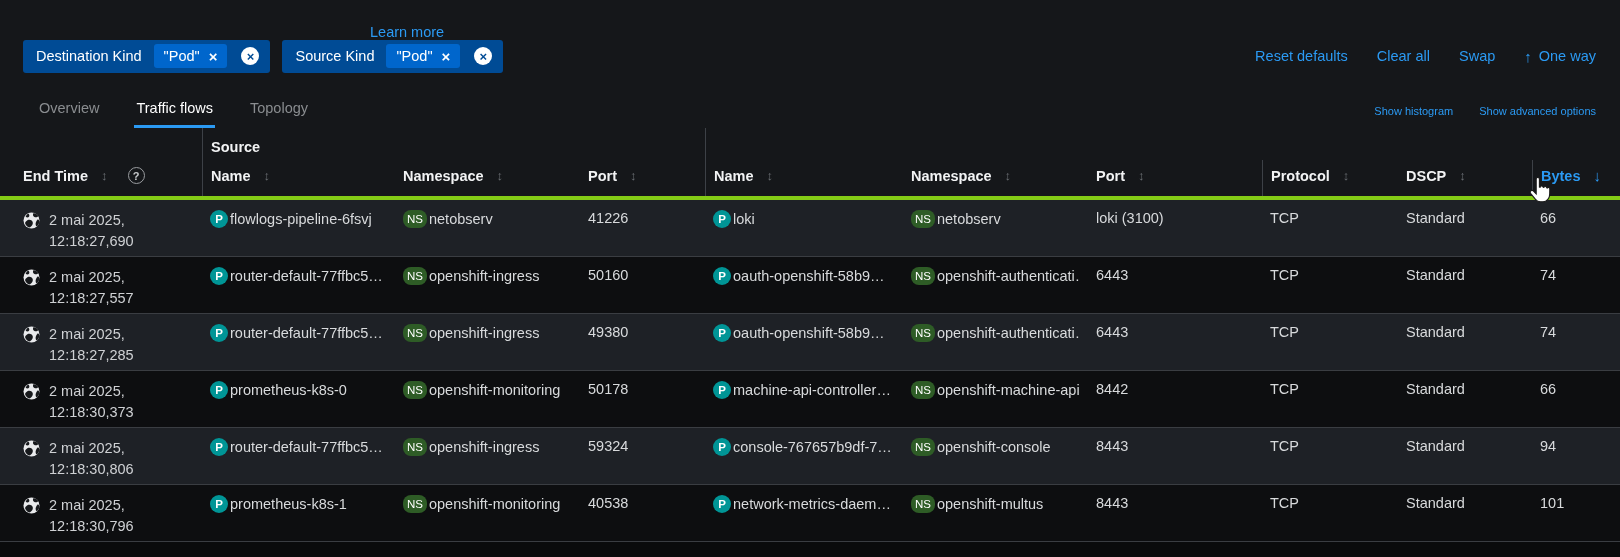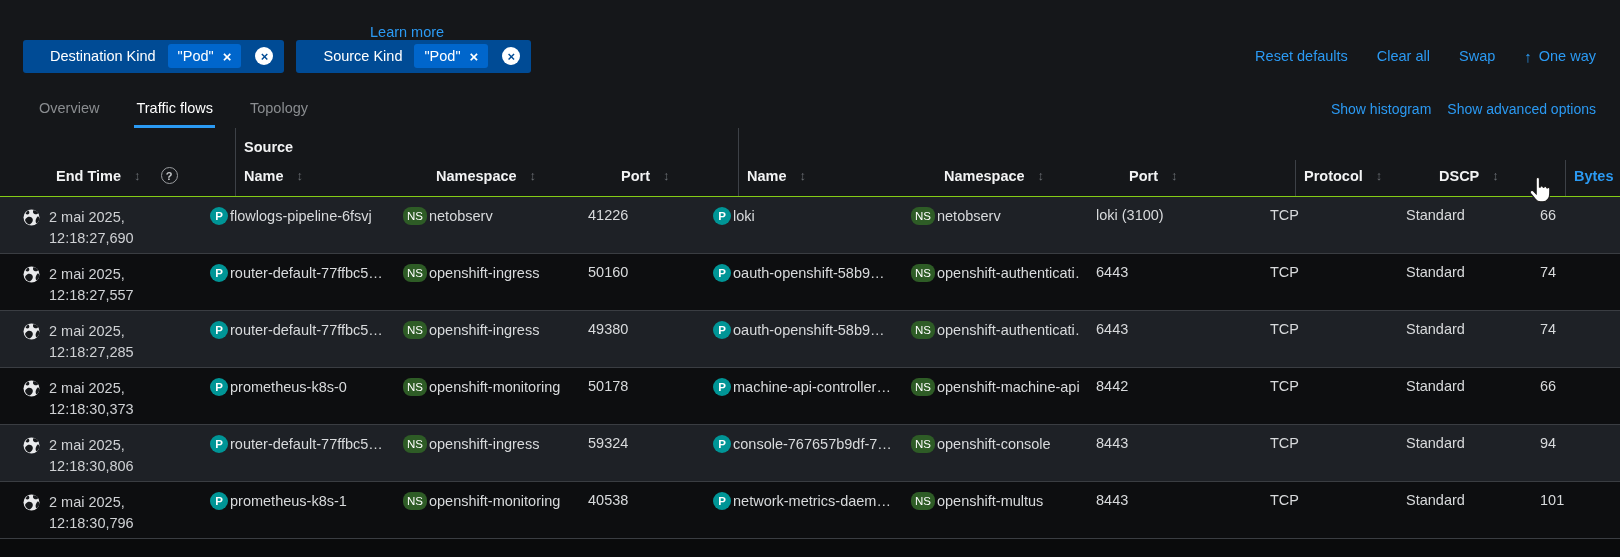--- a/index.html
+++ b/index.html
@@ -16,40 +16,40 @@
   }
   a, .link { color: #2b9af3; text-decoration: none; cursor: pointer; }
 
   
   .topbar { height: 34px; position: relative; }
   .learn-more { position: absolute; left: 370px; top: 24px; font-size: 14.5px; }
 
   
   .filterbar { height: 44px; display: flex; align-items: center; justify-content: space-between; padding: 0 24px 0 23px; }
   .chips { display: flex; gap: 12px; }
-  .chip-group { display: flex; align-items: center; gap: 12px; background: #004b95; border-radius: 3px; height: 33px; padding: 0 11px 0 27px; }
+  .chip-group { display: flex; align-items: center; gap: 12px; background: #004b95; border-radius: 3px; height: 33px; padding: 0 11px 0 13px; }
   .chip-cat { color: #ffffff; font-size: 14.5px; white-space: nowrap; }
   .chip { display: flex; align-items: center; gap: 9px; background: #0066cc; color: #fff; border-radius: 3px; padding: 4px 10px; font-size: 14.5px; cursor: pointer; }
   .chip-x { font-weight: 700; font-size: 15px; line-height: 1; }
   .group-close { background: none; border: none; padding: 0; margin-left: 2px; cursor: pointer; display: flex; }
   .circle-x { width: 18px; height: 18px; border-radius: 50%; background: #ffffff; color: #004b95; font-weight: 700; font-size: 13px; line-height: 1; display: flex; align-items: center; justify-content: center; }
   .filter-actions { display: flex; align-items: center; gap: 29px; font-size: 14.5px; }
   .one-way { display: flex; align-items: center; gap: 7px; }
   .up-arrow { font-size: 15px; }
 
   
   .tabsbar { height: 50px; display: flex; align-items: flex-end; justify-content: space-between; padding: 0 24px 0 37px; }
   .tabs { display: flex; gap: 33px; }
   .tab { padding: 0 2px 9px 2px; color: #8a8d90; font-size: 14.5px; cursor: pointer; border-bottom: 3px solid transparent; }
   .tab.active { color: #ffffff; border-bottom-color: #2b9af3; }
-  .tab-links { display: flex; gap: 16px; padding-bottom: 11px; font-size: 14px; margin-top: 20px; }
+  .tab-links { display: flex; gap: 26px; padding-bottom: 11px; font-size: 11px; margin-top: 20px; }
 
   
   .grid { display: grid; grid-template-columns: 202px 193px 185px 125px 198px 185px 174px 136px 134px 88px; }
-  .thead { border-bottom: 1px solid #84cc16; padding-left: 33px; }
+  .thead { border-bottom: 4px solid #84cc16; }
   .hg { font-weight: 700; color: #f2f3f4; font-size: 14.5px; padding: 11px 8px 1px 8px; height: 32px; }
   .hl { display: flex; align-items: center; gap: 13px; padding: 7px 8px 12px 8px; font-weight: 700; color: #f2f3f4; font-size: 14.5px; white-space: nowrap; }
   .hl.first { padding-left: 23px; }
   .dvl { border-left: 1px solid #3d4147; }
   .sort-icon { color: #6a6e73; font-weight: 400; font-size: 13px; }
   .help { width: 17px; height: 17px; border-radius: 50%; border: 1.2px solid #9a9da0; color: #c6c9cb; font-size: 11px; font-weight: 700; display: inline-flex; align-items: center; justify-content: center; margin-left: 7px; }
   .hl-bytes { color: #2b9af3; cursor: pointer; }
   .sort-active { color: #2b9af3; font-weight: 700; font-size: 15px; }
 
   .row { border-bottom: 1px solid #3a3d42; height: 57px; cursor: pointer; }

